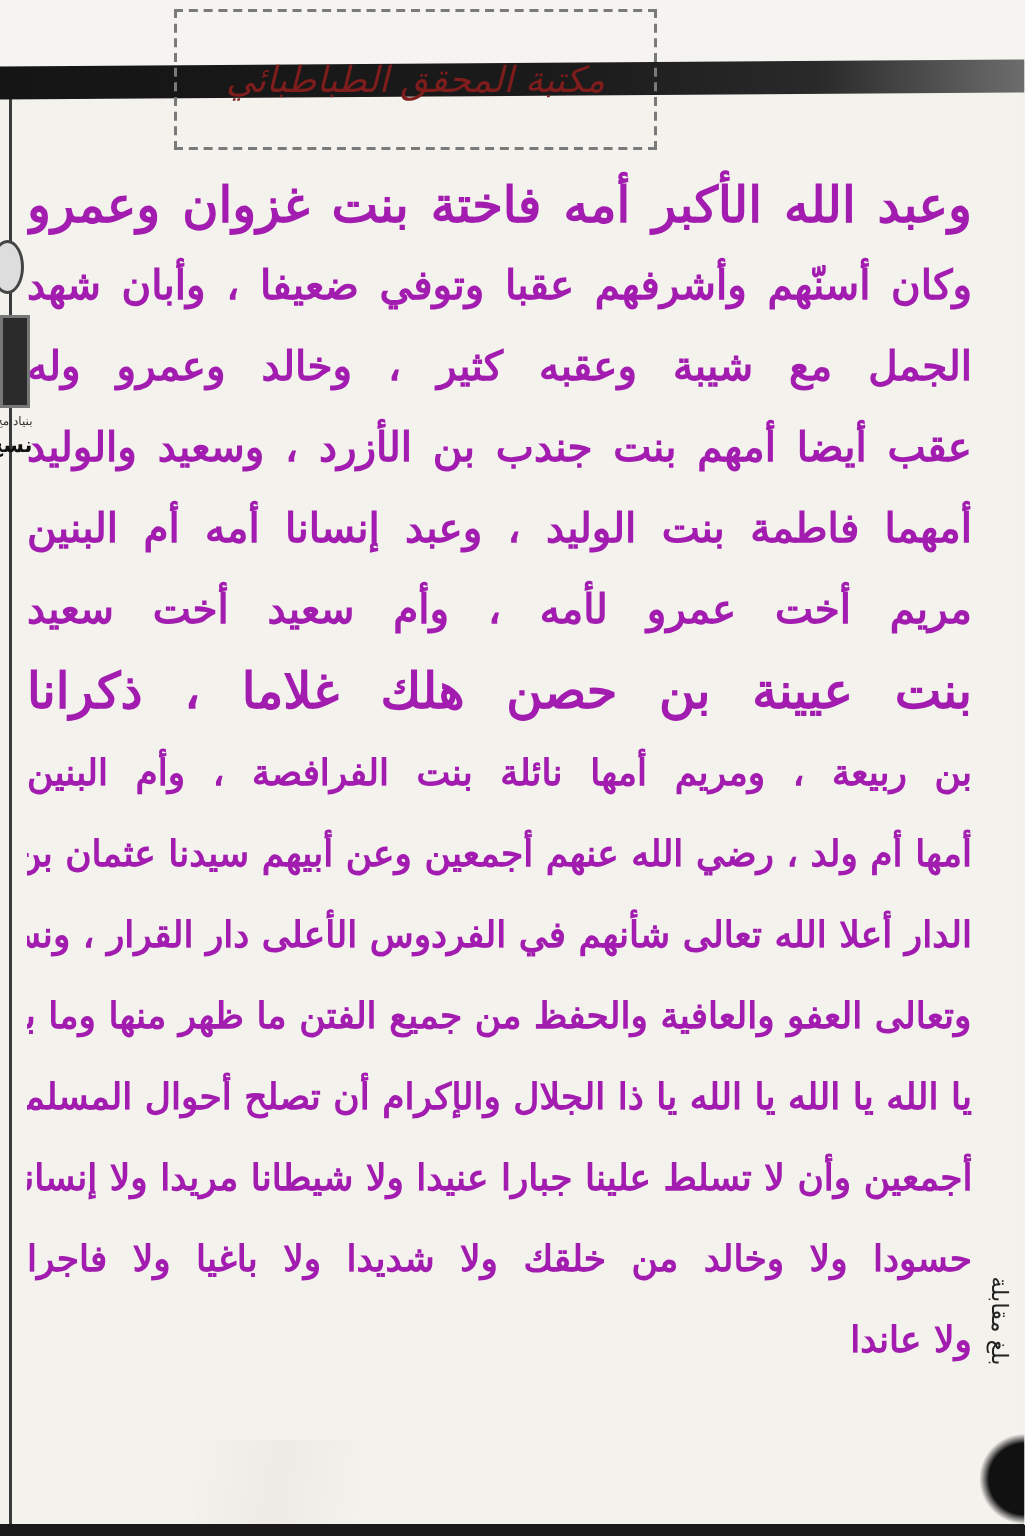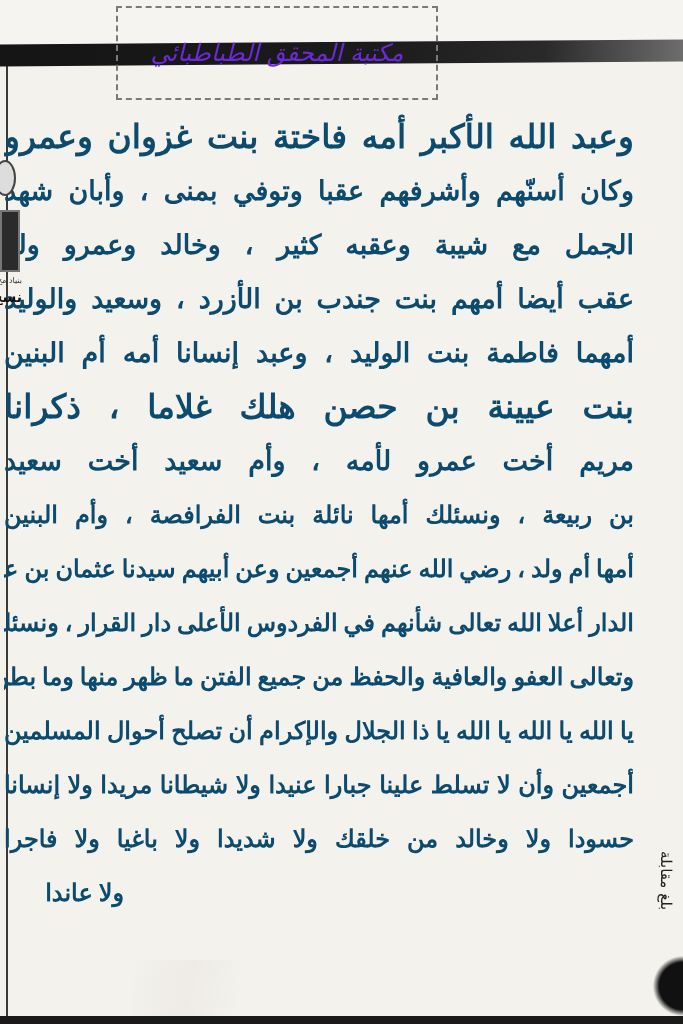--- a/index.html
+++ b/index.html
@@ -16,45 +16,44 @@
     }
     .page {
       position: absolute; left: 6px; top: 58px; width: 672px; height: 960px;
       background: #f4f2ed;
       border-left: 2px solid #3a3a3a;
     }
     .stamp {
       position: absolute; left: 116px; top: 6px; width: 322px; height: 94px;
       border: 2px dashed #7a7a7a; box-sizing: border-box;
       display: flex; align-items: center; justify-content: center;
-      color: #6d28d9; font-size: 24px; direction: rtl;
+      color: #7f1d1d; font-size: 24px; direction: rtl;
       font-family: "DejaVu Serif", serif; font-style: italic;
       z-index: 3;
     }
     .library-logo {
       position: absolute; left: 0; top: 160px; width: 22px; height: 150px; z-index: 4;
     }
     .logo-ring { width: 18px; height: 32px; border-radius: 50%; border: 2px solid #444; margin-left: -6px; background: #ddd; }
     .logo-square { width: 16px; height: 58px; margin-top: 14px; background: #2b2b2b; border: 2px solid #777; }
     .logo-text { font-size: 8px; color: #333; direction: rtl; width: 22px; overflow: hidden; white-space: nowrap; margin-top: 4px; font-family: "DejaVu Sans", sans-serif; }
     .logo-text.bold { font-size: 14px; font-weight: bold; color: #111; }
     .text-block {
-      position: absolute; left: 4px; top: 110px; width: 630px;
-      direction: rtl; text-align: justify; color: #0c4a6e;
+      position: absolute; left: 18px; top: 110px; width: 630px;
+      direction: rtl; text-align: justify; color: #a21caf;
       z-index: 2;
-      font-family: Liberation Serif, serif;
     }
     .line {
       height: 54px; line-height: 54px; white-space: nowrap; overflow: hidden;
       font-size: 27px; font-weight: bold; letter-spacing: -0.5px;
       text-align-last: justify;
     }
     .line.big { font-size: 33px; }
     .line.small { font-size: 24px; }
-    .line.last { text-align-last: right; width: 120px; margin-right: 510px; margin-left: 0; }
+    .line.last { text-align-last: right; width: 120px; margin-left: 0; }
     .margin-note {
       position: absolute; right: 8px; top: 800px; width: 28px; height: 110px;
       writing-mode: vertical-rl; font-size: 15px; color: #222; direction: rtl;
       z-index: 2;
     }
     .bottom-shadow {
       position: absolute; left: 0; top: 1016px; width: 683px; height: 8px; background: #1a1a1a;
     }
     .corner-shadow {
       position: absolute; right: 0; top: 955px; width: 30px; height: 62px;
@@ -79,27 +78,27 @@
 
 <div class="library-logo">
   <div class="logo-ring"></div>
   <div class="logo-square"></div>
   <div class="logo-text">بنیاد مح</div>
   <div class="logo-text bold">نسخ</div>
 </div>
 
 <div class="text-block">
   <div class="line big">وعبد الله الأكبر أمه فاختة بنت غزوان وعمرو</div>
-  <div class="line">وكان أسنّهم وأشرفهم عقبا وتوفي بمنى ، وأبان شهد</div>
+  <div class="line">وكان أسنّهم وأشرفهم عقبا وتوفي ضعيفا ، وأبان شهد</div>
   <div class="line">الجمل مع شيبة وعقبه كثير ، وخالد وعمرو وله</div>
   <div class="line">عقب أيضا أمهم بنت جندب بن الأزرد ، وسعيد والوليد</div>
   <div class="line">أمهما فاطمة بنت الوليد ، وعبد إنسانا أمه أم البنين</div>
+  <div class="line">مريم أخت عمرو لأمه ، وأم سعيد أخت سعيد</div>
   <div class="line big">بنت عيينة بن حصن هلك غلاما ، ذكرانا</div>
-  <div class="line">مريم أخت عمرو لأمه ، وأم سعيد أخت سعيد</div>
-  <div class="line small">بن ربيعة ، ونسئلك أمها نائلة بنت الفرافصة ، وأم البنين</div>
+  <div class="line small">بن ربيعة ، ومريم أمها نائلة بنت الفرافصة ، وأم البنين</div>
   <div class="line small">أمها أم ولد ، رضي الله عنهم أجمعين وعن أبيهم سيدنا عثمان بن عفان شهيد</div>
   <div class="line small">الدار أعلا الله تعالى شأنهم في الفردوس الأعلى دار القرار ، ونسئله سبحانه</div>
   <div class="line small">وتعالى العفو والعافية والحفظ من جميع الفتن ما ظهر منها وما بطن ونسئلك</div>
   <div class="line small">يا الله يا الله يا الله يا ذا الجلال والإكرام أن تصلح أحوال المسلمين</div>
   <div class="line small">أجمعين وأن لا تسلط علينا جبارا عنيدا ولا شيطانا مريدا ولا إنسانا</div>
   <div class="line small">حسودا ولا وخالد من خلقك ولا شديدا ولا باغيا ولا فاجرا</div>
   <div class="line small last">ولا عاندا</div>
 </div>
 
 <div class="margin-note">بلغ مقابلة</div>

